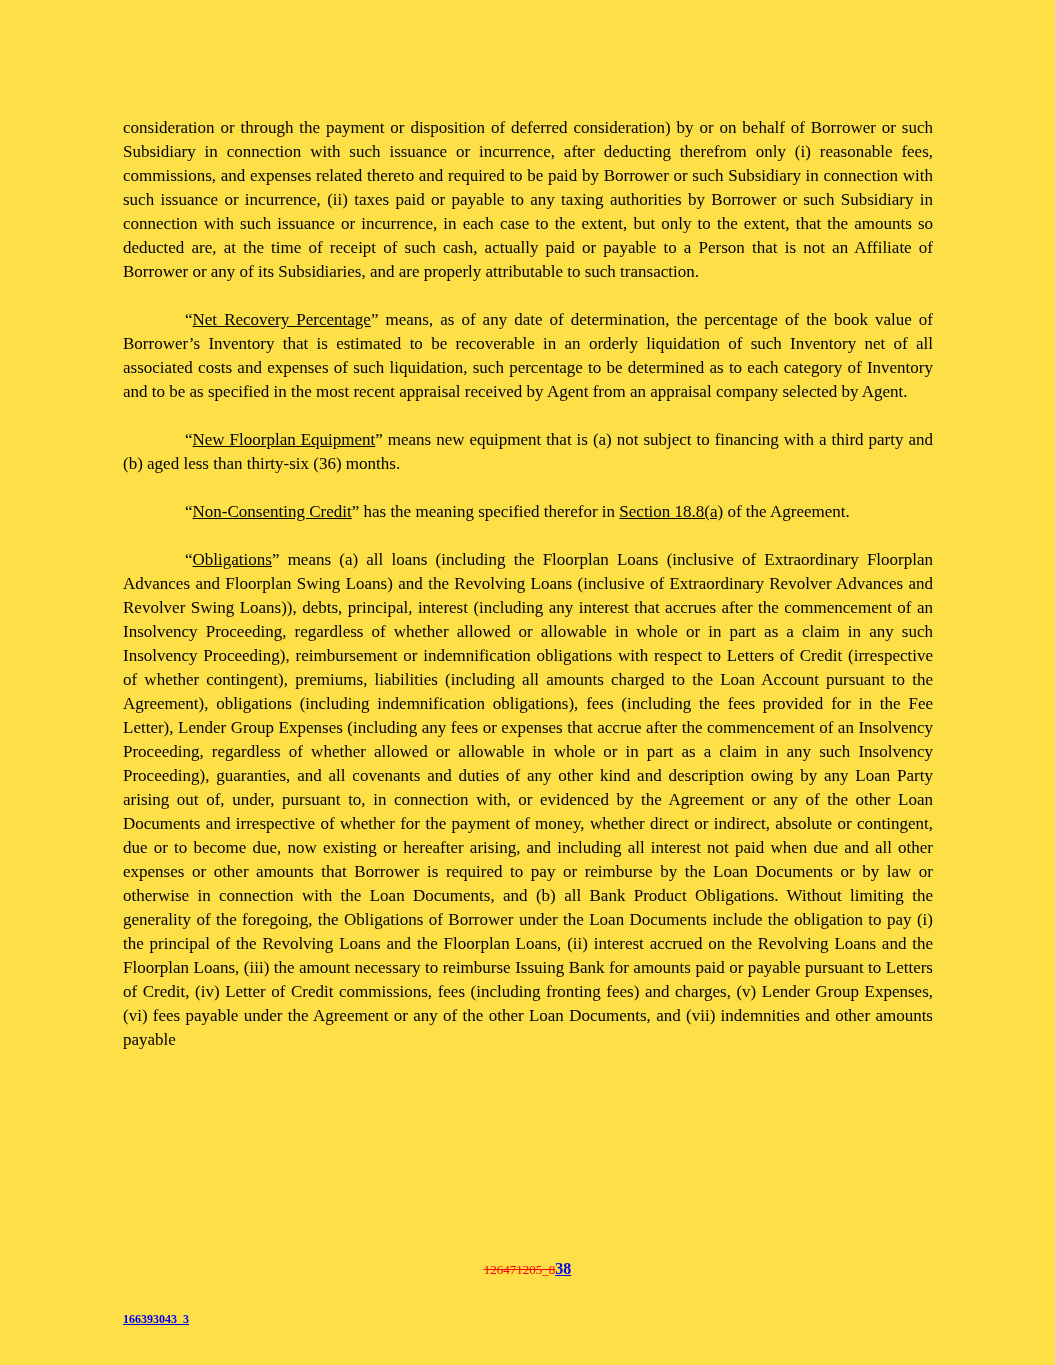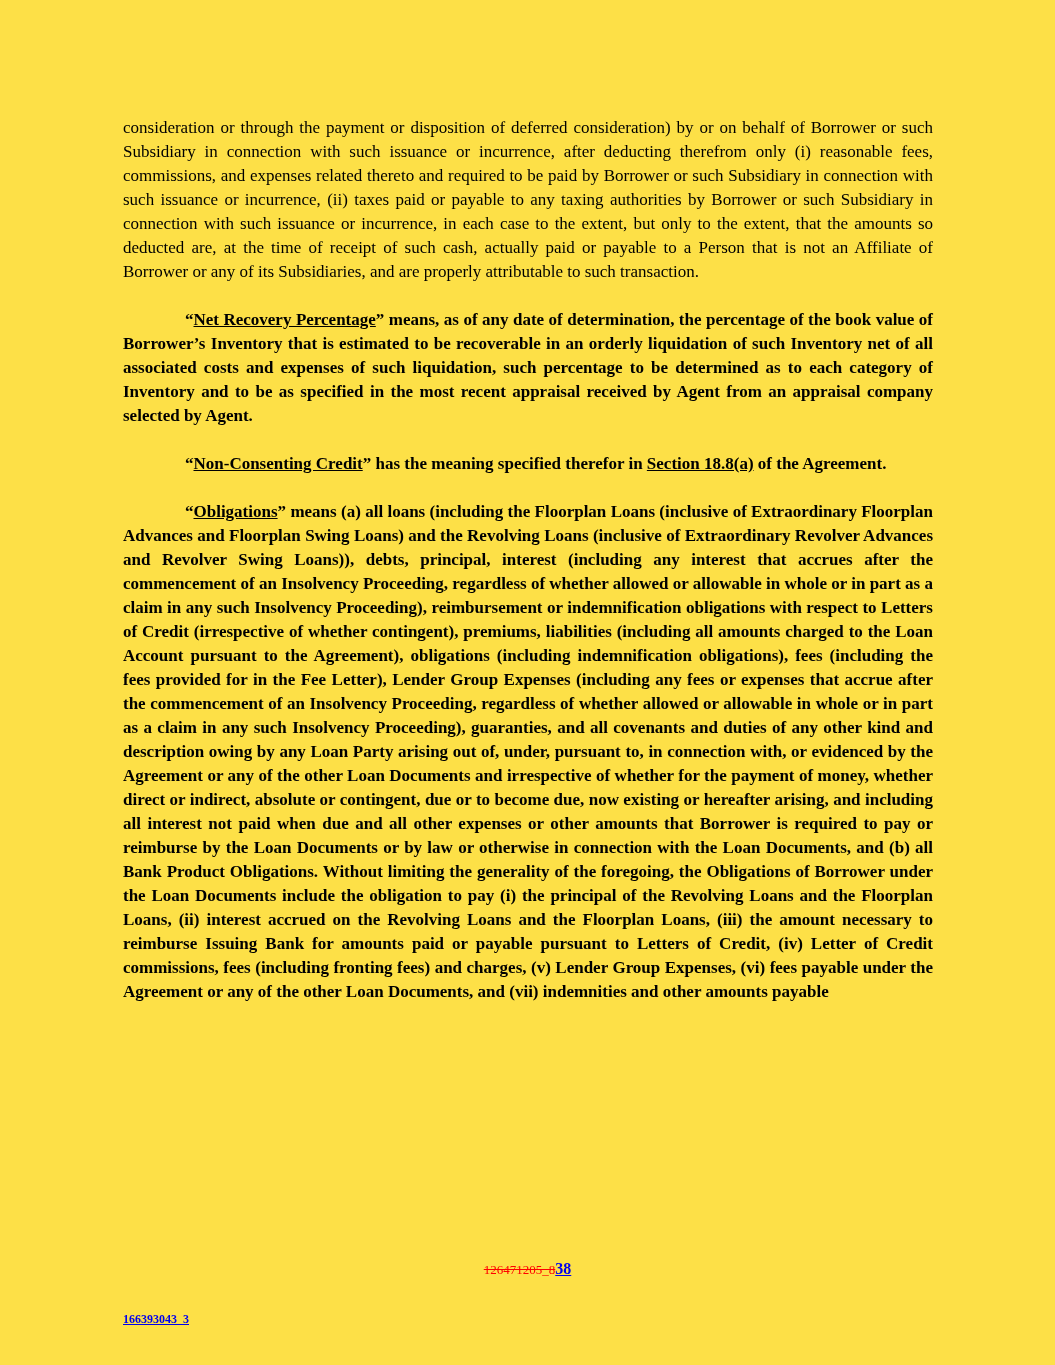--- a/index.html
+++ b/index.html
@@ -24,21 +24,20 @@
     width: 810px;
     font-size: 17px;
     line-height: 24px;
     text-align: justify;
   }
   .para {
     margin: 0 0 24px 0;
   }
   .para.indent {
     text-indent: 62px;
-    font-weight: bold;
   }
   .u {
     text-decoration: underline;
   }
   .footer-center {
     position: absolute;
     left: 0;
     right: 0;
     top: 1260px;
     text-align: center;
@@ -66,20 +65,21 @@
     margin-top: 28px;
   }
 </style>
 </head>
 <body>
 
 <div class="page">
   <div class="content" id="doc-body">
       <p class="para"><span>consideration or through the payment or disposition of deferred consideration) by or on behalf of Borrower or such Subsidiary in connection with such issuance or incurrence, after deducting therefrom only (i) reasonable fees, commissions, and expenses related thereto and required to be paid by Borrower or such Subsidiary in connection with such issuance or incurrence, (ii) taxes paid or payable to any taxing authorities by Borrower or such Subsidiary in connection with such issuance or incurrence, in each case to the extent, but only to the extent, that the amounts so deducted are, at the time of receipt of such cash, actually paid or payable to a Person that is not an Affiliate of Borrower or any of its Subsidiaries, and are properly attributable to such transaction.</span></p>
       <p class="para indent"><span>“</span><span class="u">Net Recovery Percentage</span><span>” means, as of any date of determination, the percentage of the book value of Borrower’s Inventory that is estimated to be recoverable in an orderly liquidation of such Inventory net of all associated costs and expenses of such liquidation, such percentage to be determined as to each category of Inventory and to be as specified in the most recent appraisal received by Agent from an appraisal company selected by Agent.</span></p>
+      <p class="para indent"><span>“</span><span class="u">New Floorplan Equipment</span><span>” means new equipment that is (a) not subject to financing with a third party and (b) aged less than thirty-six (36) months.</span></p>
       <p class="para indent"><span>“</span><span class="u">Non-Consenting Credit</span><span>” has the meaning specified therefor in </span><span class="u">Section 18.8(a)</span><span> of the Agreement.</span></p>
       <p class="para indent"><span>“</span><span class="u">Obligations</span><span>” means (a) all loans (including the Floorplan Loans (inclusive of Extraordinary Floorplan Advances and Floorplan Swing Loans) and the Revolving Loans (inclusive of Extraordinary Revolver Advances and Revolver Swing Loans)), debts, principal, interest (including any interest that accrues after the commencement of an Insolvency Proceeding, regardless of whether allowed or allowable in whole or in part as a claim in any such Insolvency Proceeding), reimbursement or indemnification obligations with respect to Letters of Credit (irrespective of whether contingent), premiums, liabilities (including all amounts charged to the Loan Account pursuant to the Agreement), obligations (including indemnification obligations), fees (including the fees provided for in the Fee Letter), Lender Group Expenses (including any fees or expenses that accrue after the commencement of an Insolvency Proceeding, regardless of whether allowed or allowable in whole or in part as a claim in any such Insolvency Proceeding), guaranties, and all covenants and duties of any other kind and description owing by any Loan Party arising out of, under, pursuant to, in connection with, or evidenced by the Agreement or any of the other Loan Documents and irrespective of whether for the payment of money, whether direct or indirect, absolute or contingent, due or to become due, now existing or hereafter arising, and including all interest not paid when due and all other expenses or other amounts that Borrower is required to pay or reimburse by the Loan Documents or by law or otherwise in connection with the Loan Documents, and (b) all Bank Product Obligations. Without limiting the generality of the foregoing, the Obligations of Borrower under the Loan Documents include the obligation to pay (i) the principal of the Revolving Loans and the Floorplan Loans, (ii) interest accrued on the Revolving Loans and the Floorplan Loans, (iii) the amount necessary to reimburse Issuing Bank for amounts paid or payable pursuant to Letters of Credit, (iv) Letter of Credit commissions, fees (including fronting fees) and charges, (v) Lender Group Expenses, (vi) fees payable under the Agreement or any of the other Loan Documents, and (vii) indemnities and other amounts payable</span></p>
     </div>
 
   <div class="footer-center"><span class="struck">126471205_8</span><span class="pagenum">38</span></div>
 
   <div class="footer-left">166393043_3</div>
 </div>
 
 </body></html>

